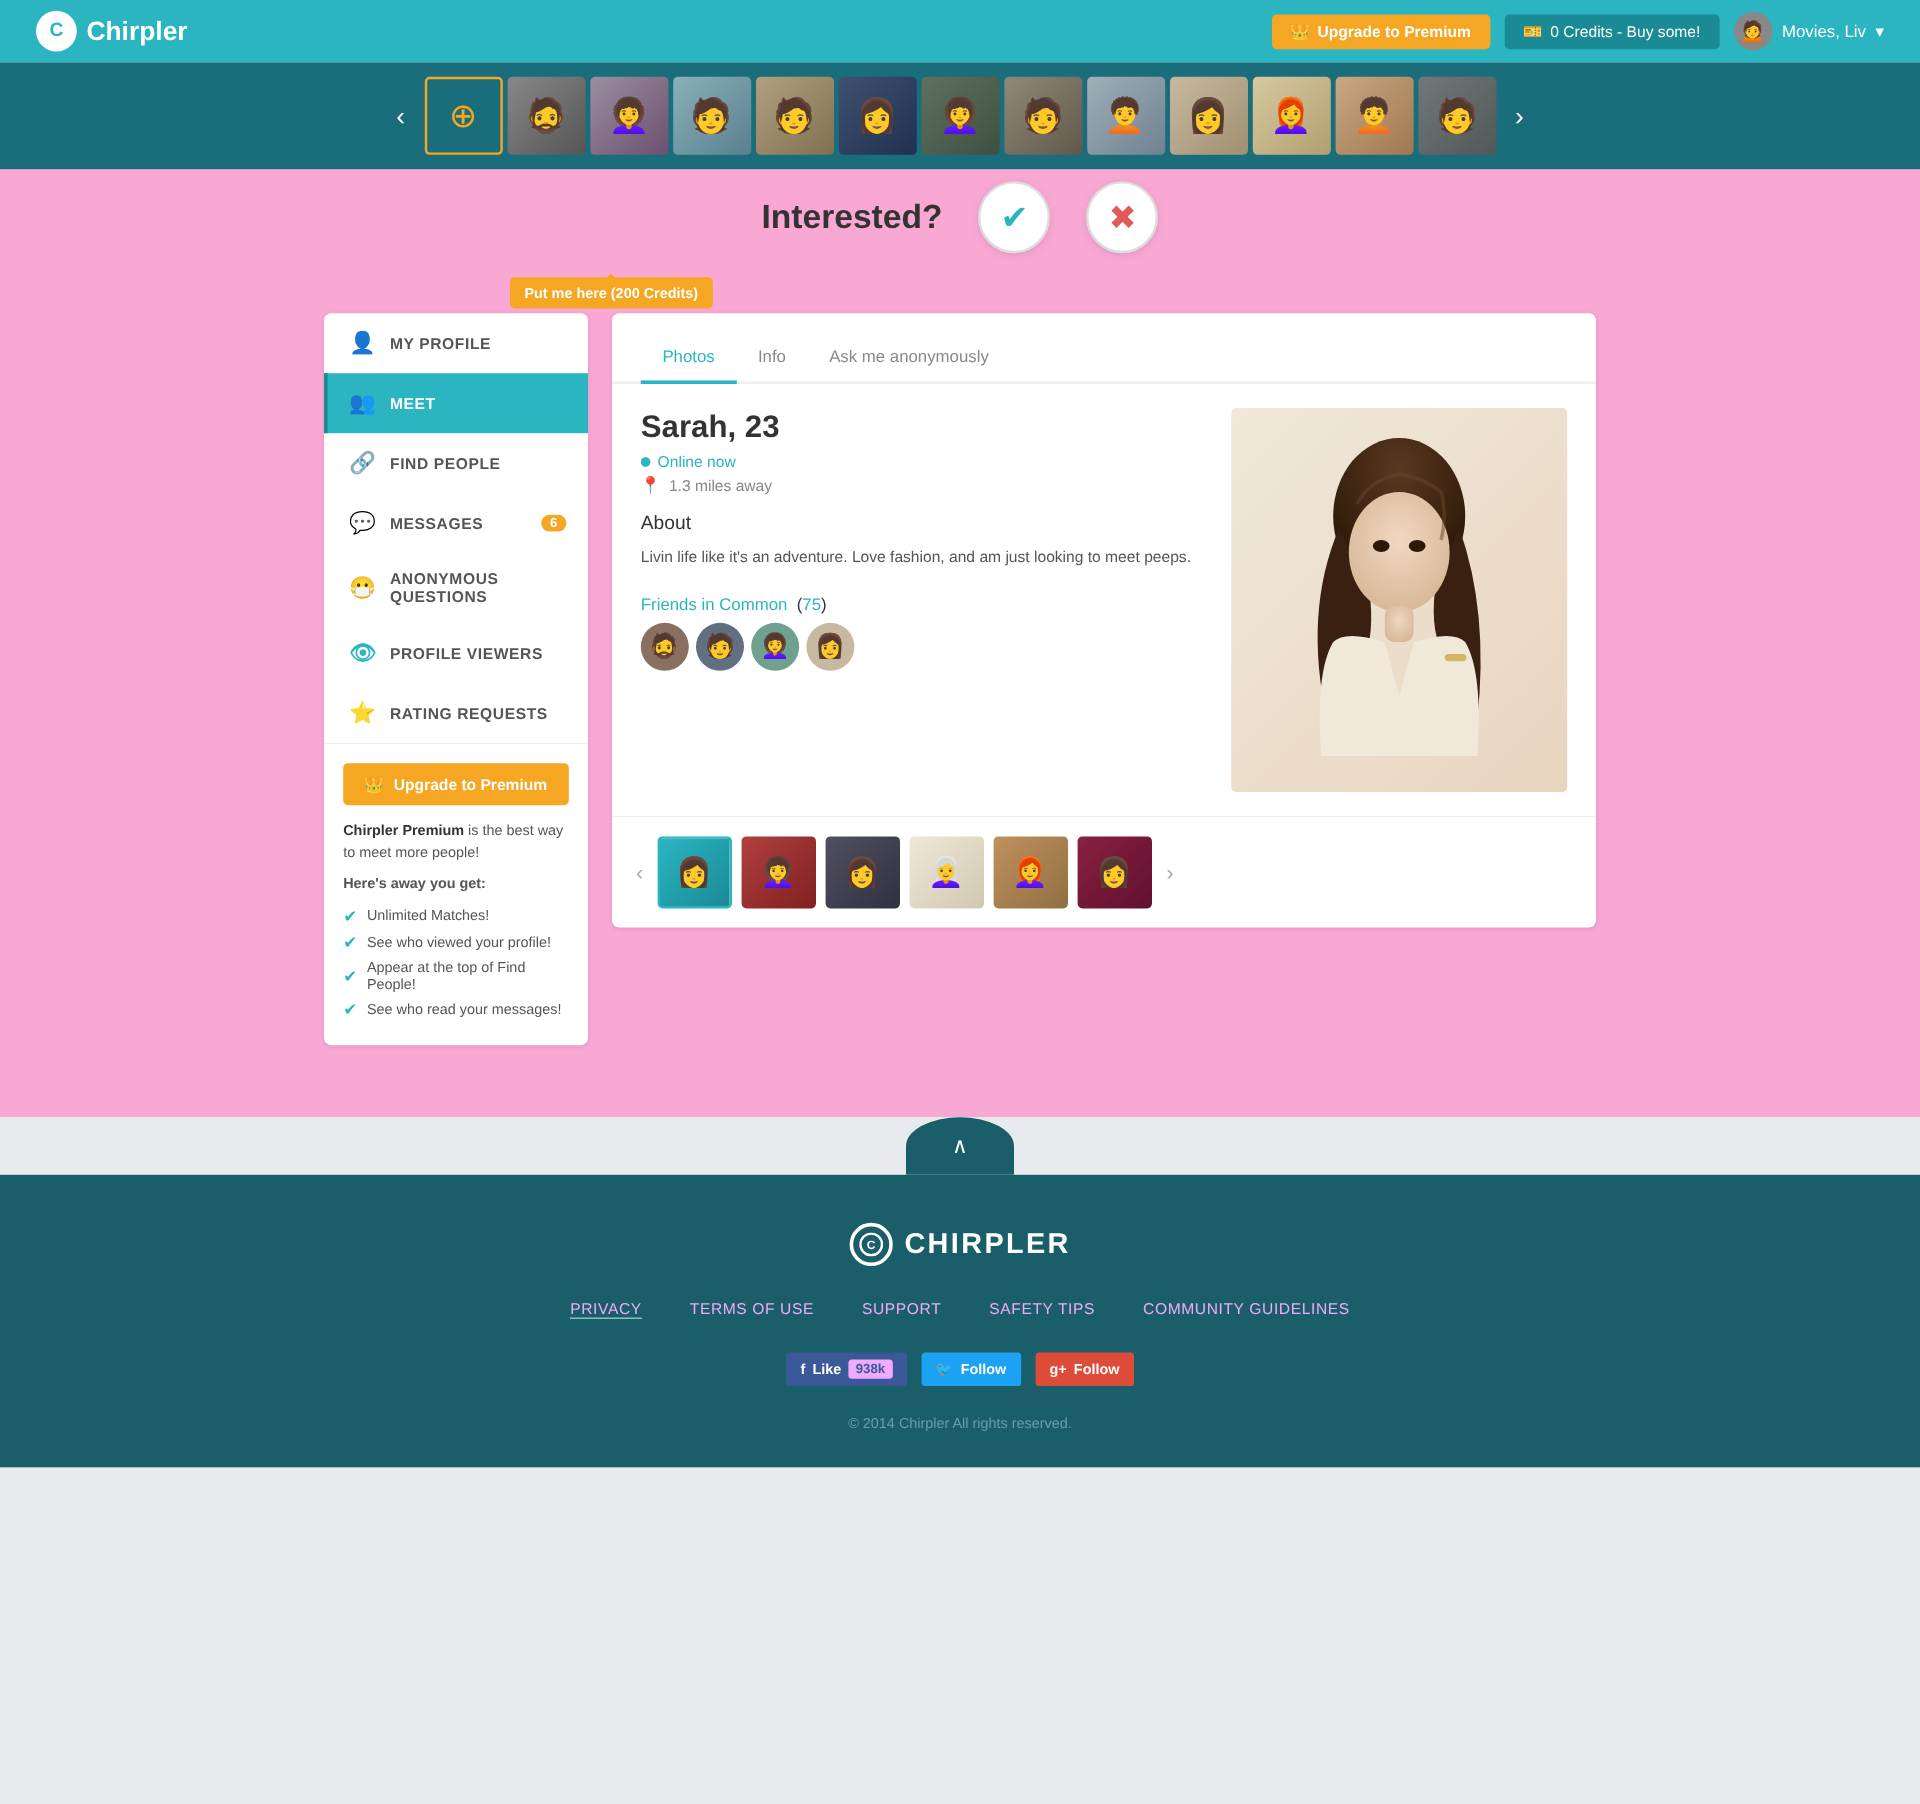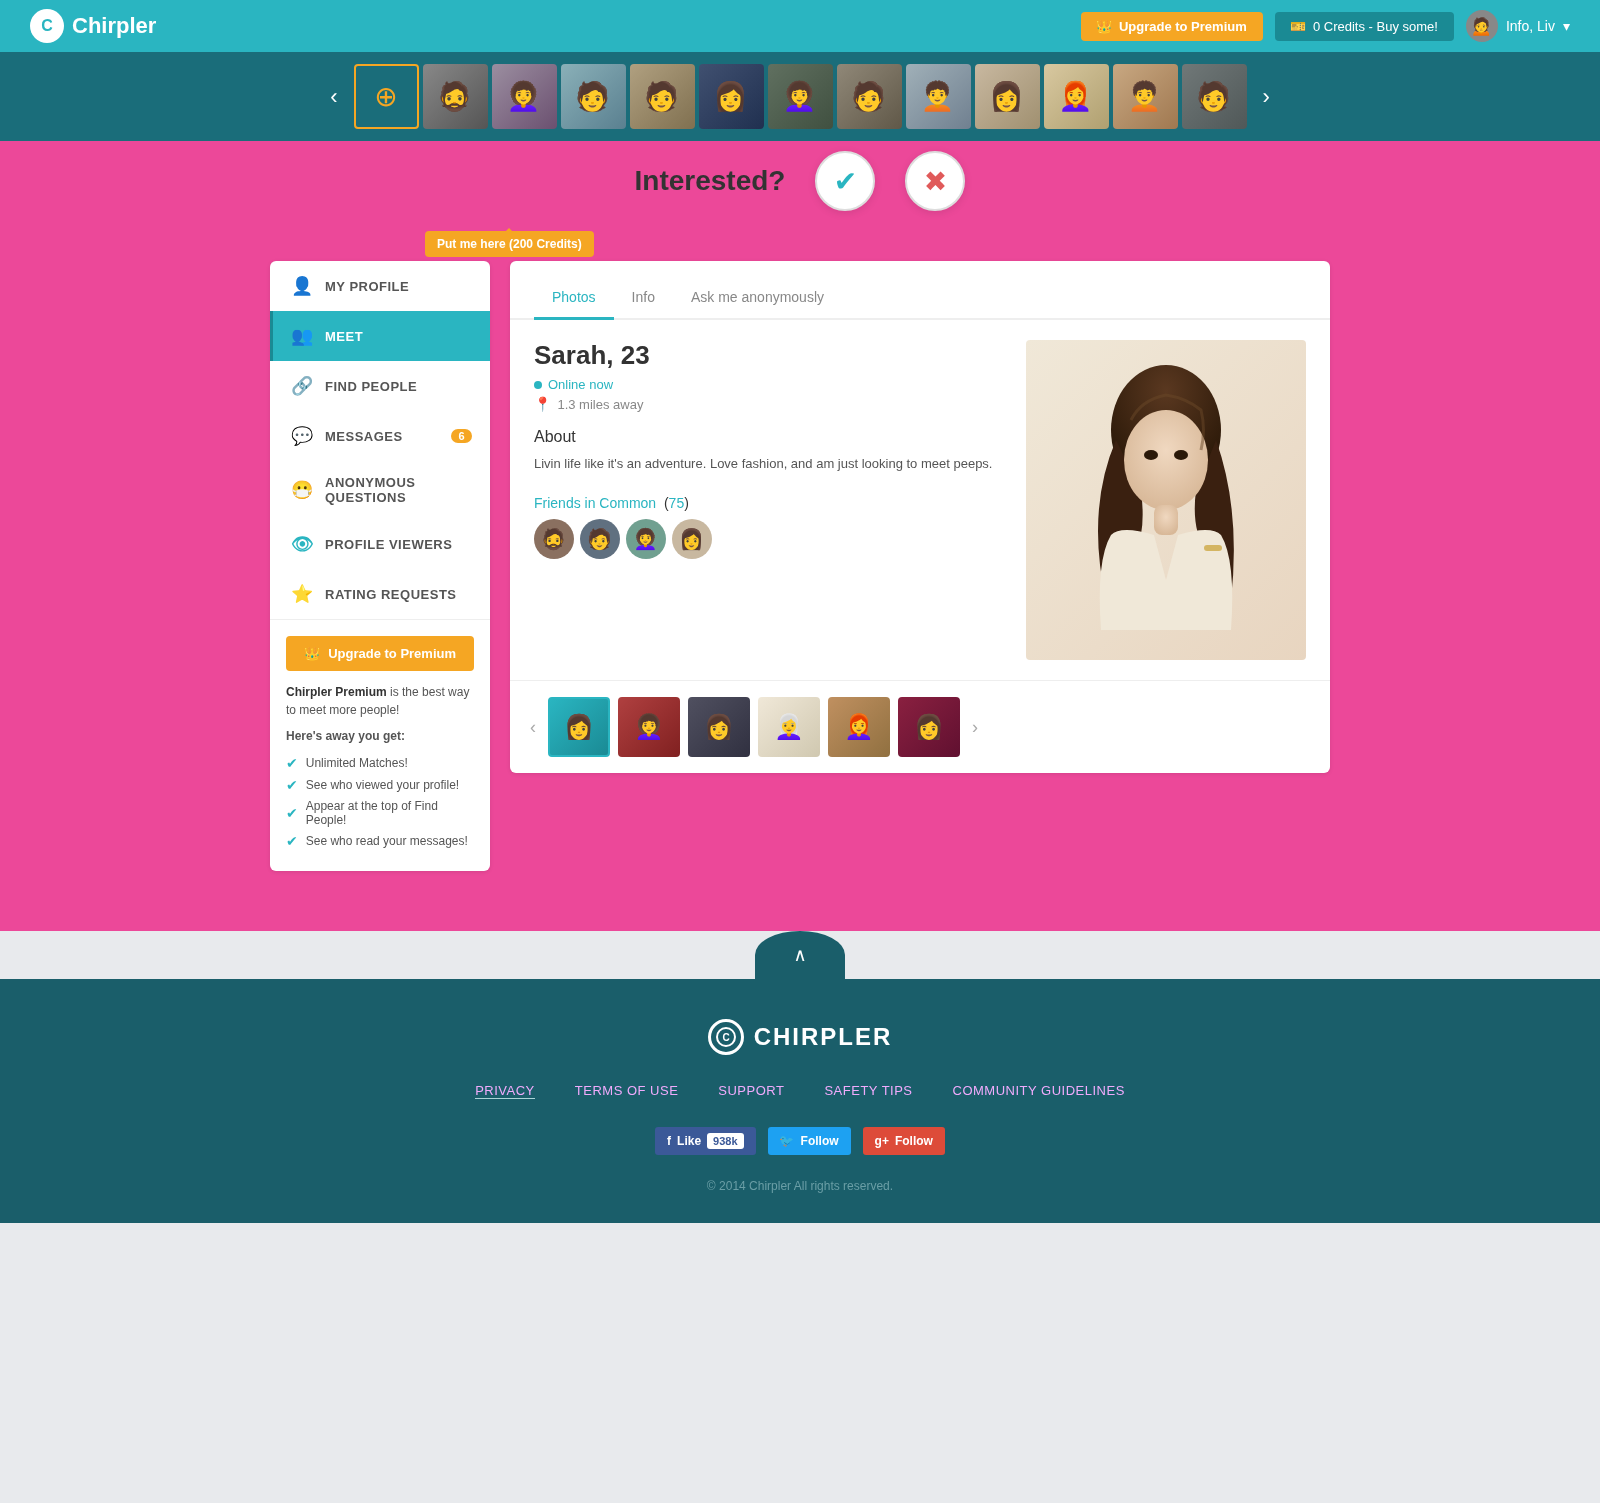--- a/index.html
+++ b/index.html
@@ -465,21 +465,21 @@
       border-radius: 3px;
       font-size: 12px;
       font-weight: bold;
       cursor: pointer;
       border: none;
     }
     .fb-btn { background: #3b5998; color: white; }
     .tw-btn { background: #1da1f2; color: white; }
     .gp-btn { background: #dd4b39; color: white; }
     .fb-count {
-      background: #ffffff;
+      background: #f0abfc;
       color: #3b5998;
       border-radius: 3px;
       padding: 2px 6px;
       font-size: 11px;
     }
     .footer-copy {
       color: #6a9ea6;
       font-size: 12px;
     }
 
@@ -491,21 +491,21 @@
     .thumb-5 { background: linear-gradient(135deg, #b0a080, #807050); }
     .thumb-6 { background: linear-gradient(135deg, #405070, #203050); }
     .thumb-7 { background: linear-gradient(135deg, #607060, #405040); }
     .thumb-8 { background: linear-gradient(135deg, #908878, #605848); }
     .thumb-9 { background: linear-gradient(135deg, #a0b0b8, #708090); }
     .thumb-10 { background: linear-gradient(135deg, #c8b8a0, #a09070); }
     .thumb-11 { background: linear-gradient(135deg, #d8c8a0, #b0a070); }
     .thumb-12 { background: linear-gradient(135deg, #707878, #505858); }
 
     .main-area {
-      background: #ec4899;
+      background: #f9a8d4;
       padding-top: 10px;
       padding-bottom: 30px;
     }
   </style>
 </head>
 <body>
 
 <header class="header">
   <div class="header-logo">
     <div class="header-logo-icon">C</div>
@@ -515,21 +515,21 @@
     <button class="btn-upgrade-header">
       <span>👑</span>
       <span>Upgrade to Premium</span>
     </button>
     <button class="btn-credits">
       <span>🎫</span>
       <span>0 Credits - Buy some!</span>
     </button>
     <div class="header-user">
       <div class="header-avatar">🙍</div>
-      <span>Info, Liv</span>
+      <span>Movies, Liv</span>
       <span>▾</span>
     </div>
   </div>
 </header>
 
 <div class="top-strip">
   <span class="strip-arrow">‹</span>
   <div class="strip-thumbnails">
     <div class="strip-thumb add-new">
       <span class="plus-icon">⊕</span>

